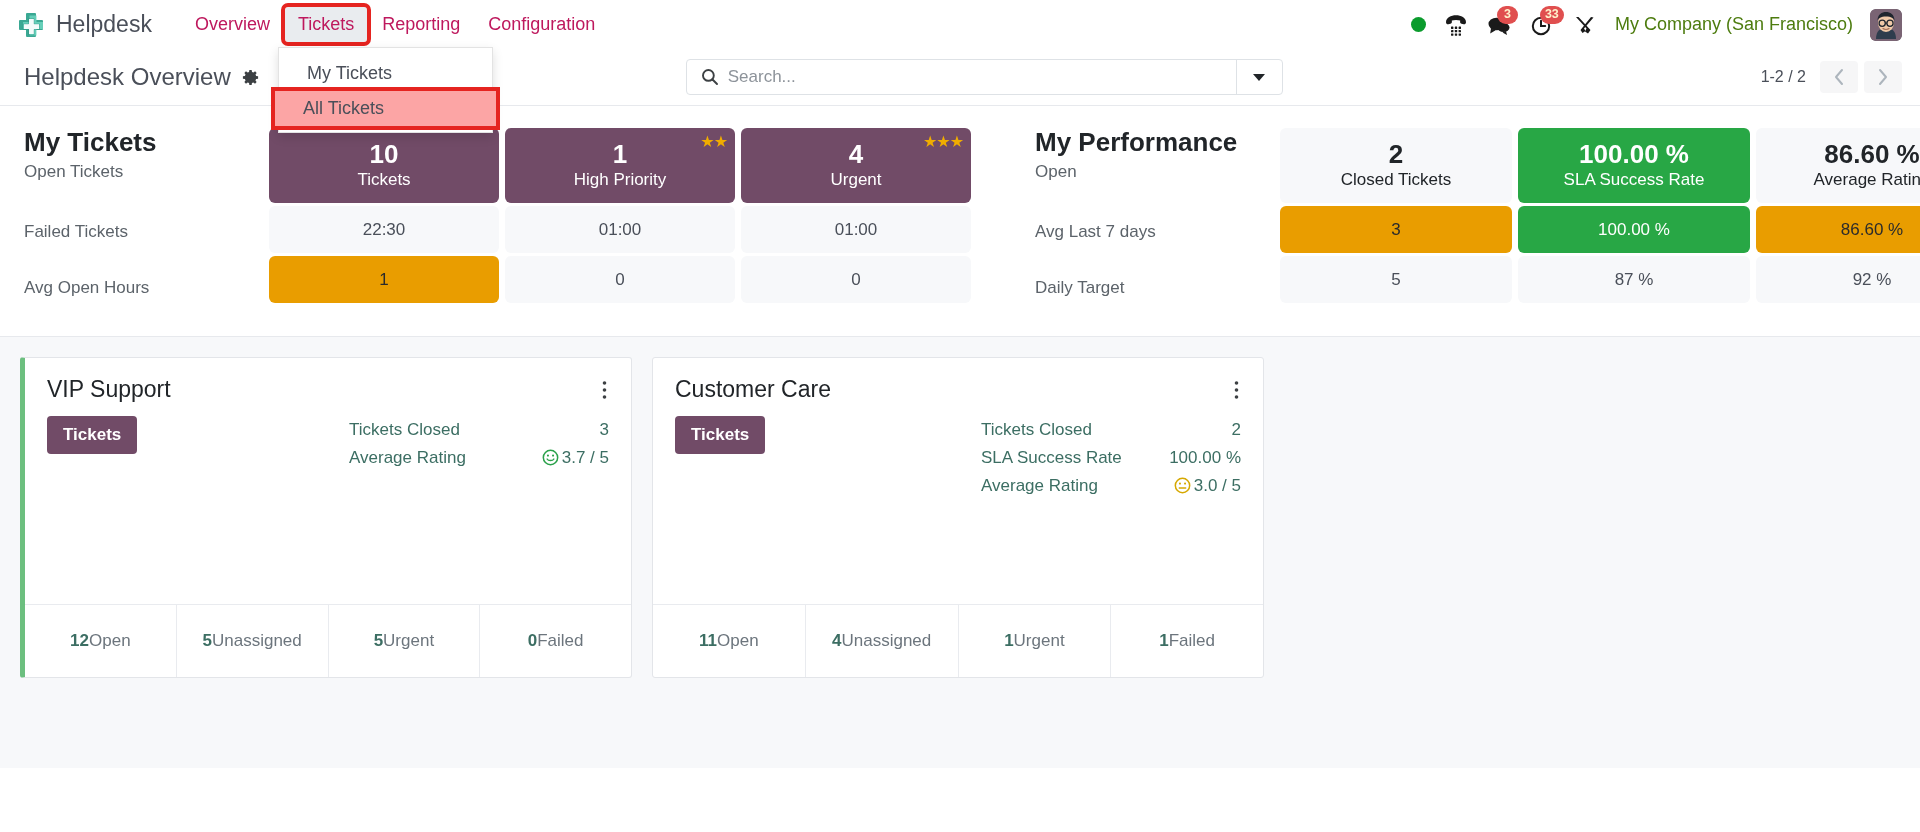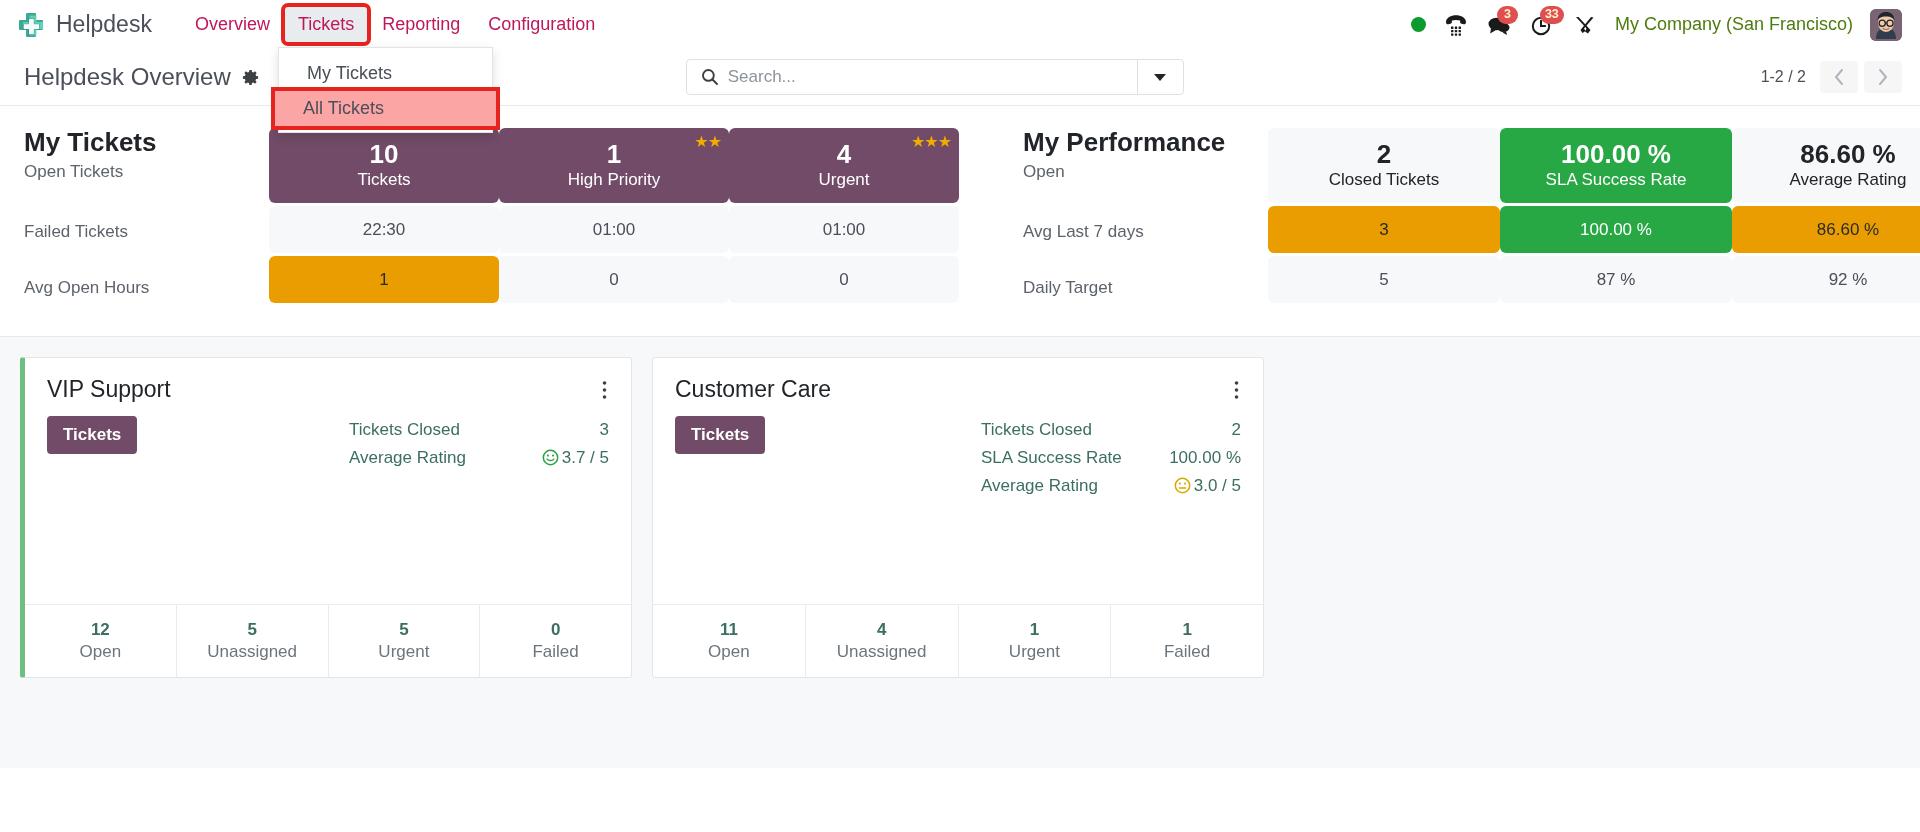--- a/index.html
+++ b/index.html
@@ -87,21 +87,21 @@
     padding: 0 18px 0 24px;
     background: #ffffff;
     border-bottom: 1px solid #e7e9ed;
     position: relative;
     z-index: 10;
   }
   .breadcrumb-title { font-size: 24px; color: #4a4f59; white-space: nowrap; }
   .gear-icon { margin-left: 10px; cursor: pointer; display: inline-flex; }
 
   .searchview {
-    width: 498px;
+    width: 597px;
     margin-left: 426px;
     height: 36px;
     display: flex; align-items: center;
     border: 1px solid #dee2e6; border-radius: 4px;
     background: #fff;
   }
   .search-icon-wrap { padding: 0 9px 0 14px; display: flex; align-items: center; }
   .search-input {
     flex: 1; border: none; outline: none;
     font-size: 17px; color: #6c757d;
@@ -132,21 +132,21 @@
     background: #ffffff;
   }
   .stat-block { display: flex; }
   .stat-labels { width: 245px; flex: none; padding-right: 8px; }
   .stat-title { font-size: 26px; font-weight: 700; color: #212529; line-height: 1.15; margin-bottom: 2px; }
   .stat-sub { font-size: 17px; color: #5c636a; height: 44px; line-height: 1.4; }
   .stat-rowlabel {
     font-size: 17px; color: #5c636a;
     height: 56px; display: flex; align-items: center;
   }
-  .stat-cols { display: flex; }
+  .stat-cols { display: flex; gap: 6px; }
   .stat-col { width: 230px; }
   .stat-col.wide { width: 232px; }
 
   .tile-main {
     height: 75px; border-radius: 6px;
     display: flex; flex-direction: column;
     align-items: center; justify-content: center;
     position: relative;
     margin-bottom: 3px;
     cursor: pointer;
@@ -217,21 +217,21 @@
   .card-stat-row .k { white-space: nowrap; }
   .card-stat-row .v { margin-left: auto; white-space: nowrap; display: flex; align-items: center; gap: 3px; }
 
   .card-foot {
     display: flex;
     border-top: 1px solid #e9ebef;
     height: 73px;
   }
   .foot-cell {
     flex: 1;
-    display: flex; flex-direction: column;
+    display: flex; 
     align-items: center; justify-content: center;
     border-right: 1px solid #e9ebef;
     cursor: pointer;
   }
   .foot-cell:last-child { border-right: none; }
   .foot-num { font-size: 17px; font-weight: 700; color: #3c6e63; line-height: 1.3; }
   .foot-lab { font-size: 17px; color: #6c757d; line-height: 1.3; }
 </style>
 </head>
 <body>

